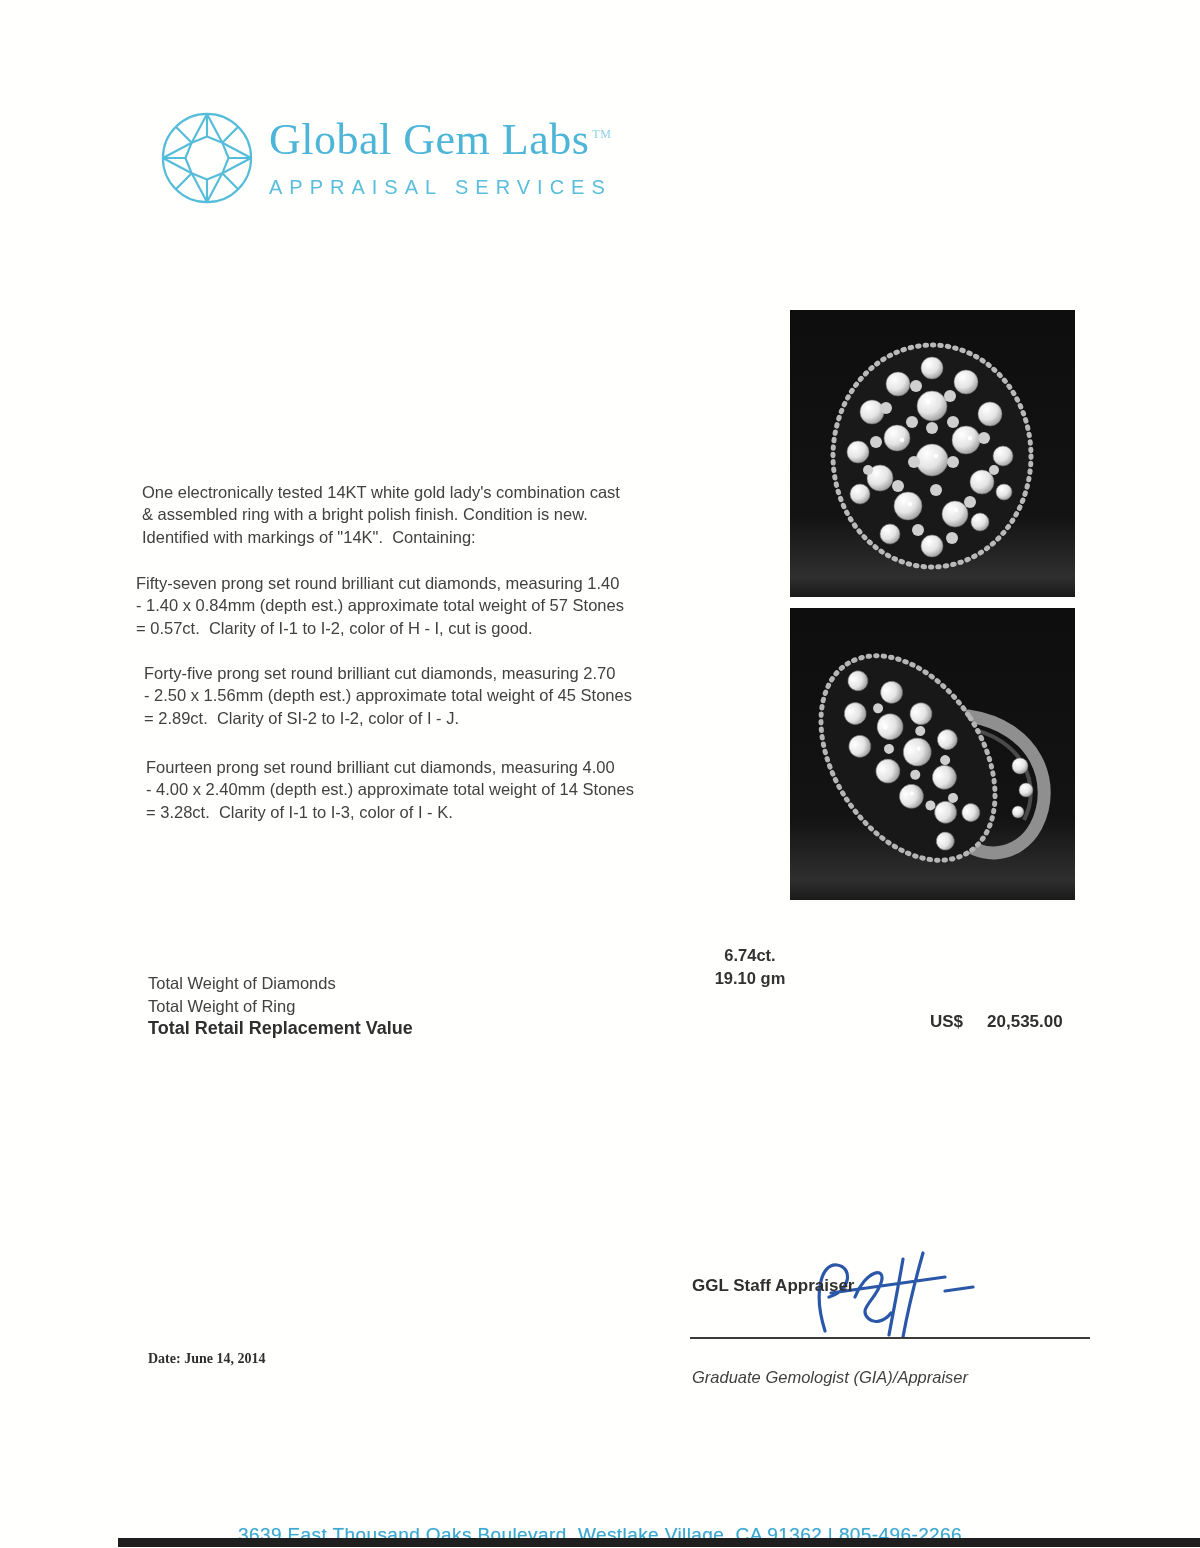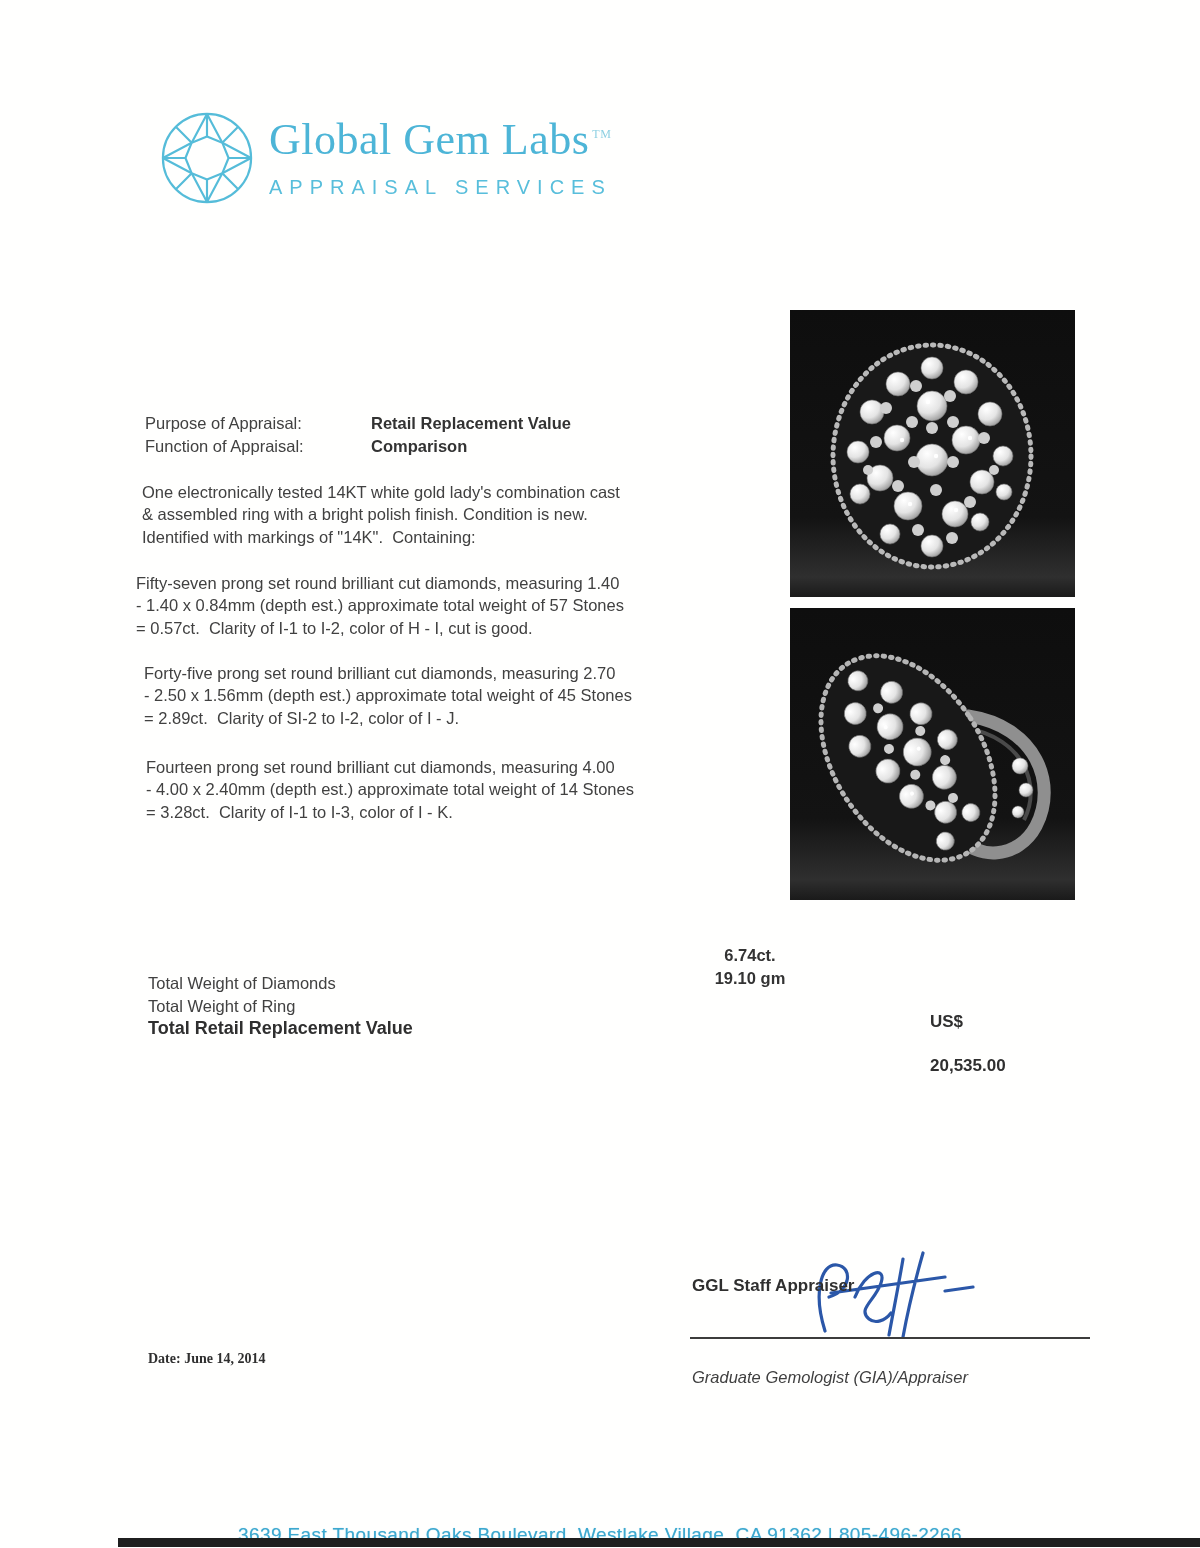--- a/index.html
+++ b/index.html
@@ -171,30 +171,20 @@
         </g>
         <g fill="#ffffff">
           <circle cx="116" cy="112" r="2"></circle>
             <circle cx="132" cy="148" r="2"></circle>
             <circle cx="102" cy="182" r="2"></circle>
         </g>
       </g>
     </svg>
   </figure>
 
-  <div class="abs" style="left:145px; top:412px;">
-    <div class="prow">
-      <span class="plabel">Purpose of Appraisal:</span>
-      <span class="pvalue">Retail Replacement Value</span>
-    </div>
-    <div class="prow">
-      <span class="plabel">Function of Appraisal:</span>
-      <span class="pvalue">Comparison</span>
-    </div>
-  </div>
 
   <p class="abs body-text" style="left:142px; top:481px; width:630px;">One electronically tested 14KT white gold lady's combination cast
 &amp; assembled ring with a bright polish finish. Condition is new.
 Identified with markings of "14K".  Containing:</p>
   <p class="abs body-text" style="left:136px; top:572px; width:630px;">Fifty-seven prong set round brilliant cut diamonds, measuring 1.40
 - 1.40 x 0.84mm (depth est.) approximate total weight of 57 Stones
 = 0.57ct.  Clarity of I-1 to I-2, color of H - I, cut is good.</p>
   <p class="abs body-text" style="left:144px; top:662px; width:630px;">Forty-five prong set round brilliant cut diamonds, measuring 2.70
 - 2.50 x 1.56mm (depth est.) approximate total weight of 45 Stones
 = 2.89ct.  Clarity of SI-2 to I-2, color of I - J.</p>
@@ -205,21 +195,21 @@
   <div class="abs totals-label" style="left:148px; top:948px;">
     <div>Total Weight of Diamonds</div>
     <div>Total Weight of Ring</div>
   </div>
   <div class="abs totals-values" style="left:695px; top:944px; width:110px;">
     <div>6.74ct.</div>
     <div>19.10 gm</div>
   </div>
 
   <div class="abs retail-label" style="left:148px; top:1018px;">Total Retail Replacement Value</div>
-  <div class="abs retail-amount" style="left:930px; top:1012px;flex-direction:column;">
+  <div class="abs retail-amount" style="left:930px; top:1012px;">
     <span>US$</span>
     <span>20,535.00</span>
   </div>
 
   <svg class="abs" style="left:795px; top:1243px; width:200px; height:100px;" viewBox="0 0 200 100">
     <path d="M30,88 C18,50 26,20 42,22 C58,24 56,48 34,54
              M60,54 C70,28 92,22 86,40 C80,58 62,66 74,76 C80,81 90,78 96,70
              M108,16 C104,40 98,70 94,92
              M128,10 C120,38 112,72 108,94
              M36,50 L150,34

